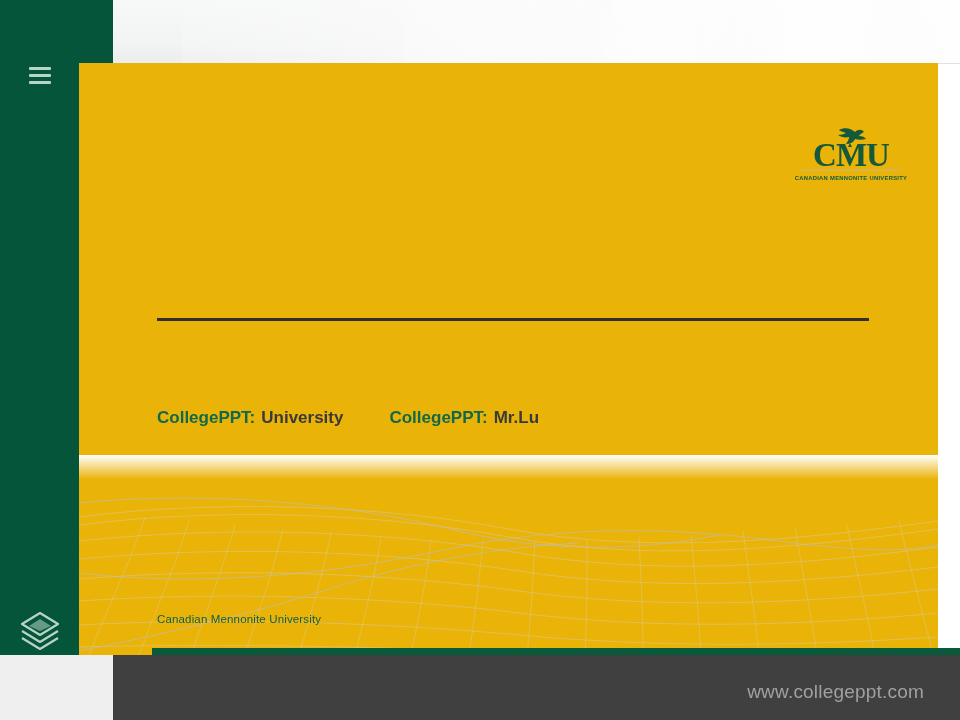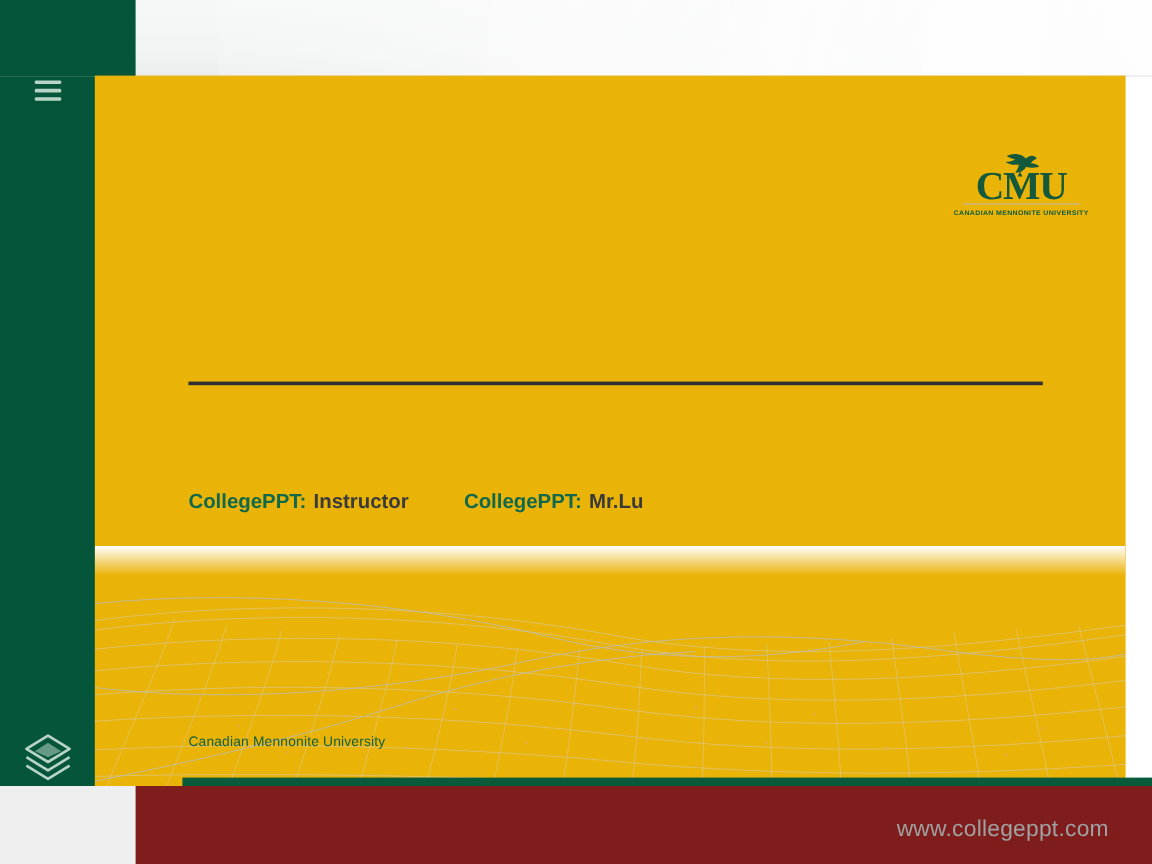--- a/index.html
+++ b/index.html
@@ -177,21 +177,21 @@
   .green-bar {
     position: absolute;
     left: 152px; top: 648px;
     width: 808px; height: 7px;
     background: #09593b;
   }
   .footer {
     position: absolute;
     left: 0; top: 655px;
     width: 960px; height: 65px;
-    background: #7f1d1d;
+    background: #404040;
   }
   .footer-left {
     position: absolute;
     left: 0; top: 0;
     width: 113px; height: 65px;
     background: #efefef;
   }
   .watermark {
     position: absolute;
     right: 36px;
@@ -312,21 +312,21 @@
       </svg>
       <div class="logo-sub">CANADIAN MENNONITE UNIVERSITY</div>
     </div>
 
     <div class="title-block">
       <div class="title-rule"></div>
     </div>
 
     <div class="meta-row">
       <span class="meta-label">CollegePPT:</span>
-      <span class="meta-value">Instructor</span>
+      <span class="meta-value">University</span>
       <span class="meta-gap"></span>
       <span class="meta-label">CollegePPT:</span>
       <span class="meta-value">Mr.Lu</span>
     </div>
 
     <div class="org-name">Canadian Mennonite University</div>
   </div>
 
   <div class="green-bar"></div>
 

